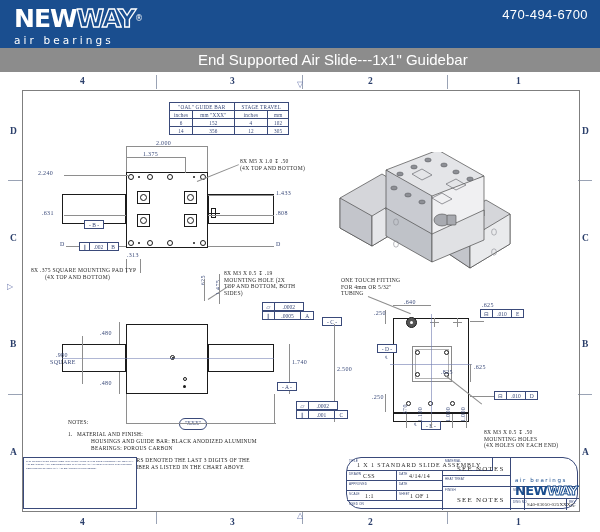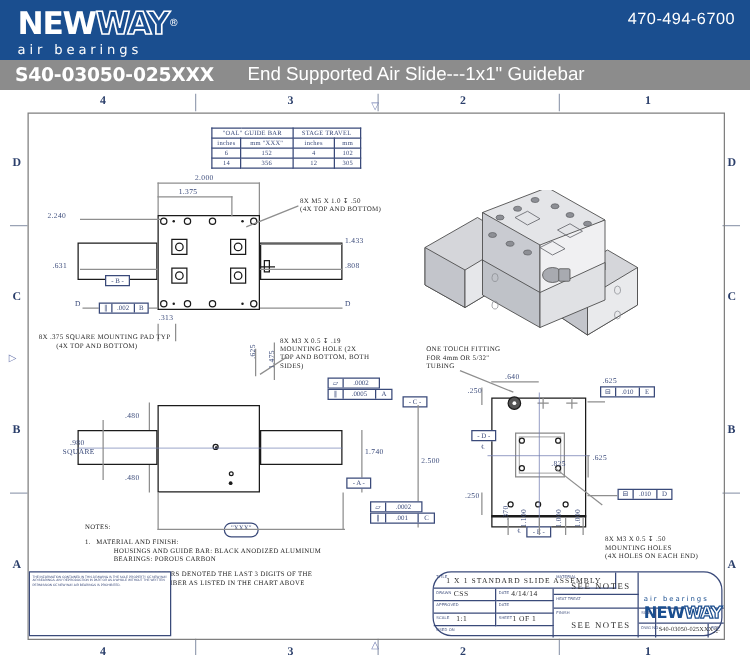--- a/index.html
+++ b/index.html
@@ -81,21 +81,20 @@
         <span class="logo-new">NEW</span><span class="logo-way">WAY</span><span class="logo-reg">®</span>
       </div>
       <div class="logo-sub">air bearings</div>
     </div>
     <div class="hdr-right">
       <div class="hdr-phone">470-494-6700</div>
     </div>
   </div>
 
   <div class="titlebar">
-    <span class="tb-pn">S40-03050-025XXX</span>
     <span class="tb-desc">End Supported Air Slide---1x1" Guidebar</span>
   </div>
 
   <div class="sheet">
 
     <div class="zlabel" style="left:76px;top:2px;">4</div>
     <div class="zlabel" style="left:226px;top:2px;">3</div>
     <div class="zlabel" style="left:364px;top:2px;">2</div>
     <div class="zlabel" style="left:512px;top:2px;">1</div>
     <div class="ztick" style="left:152px;top:1px;width:1px;height:14px;"></div>

